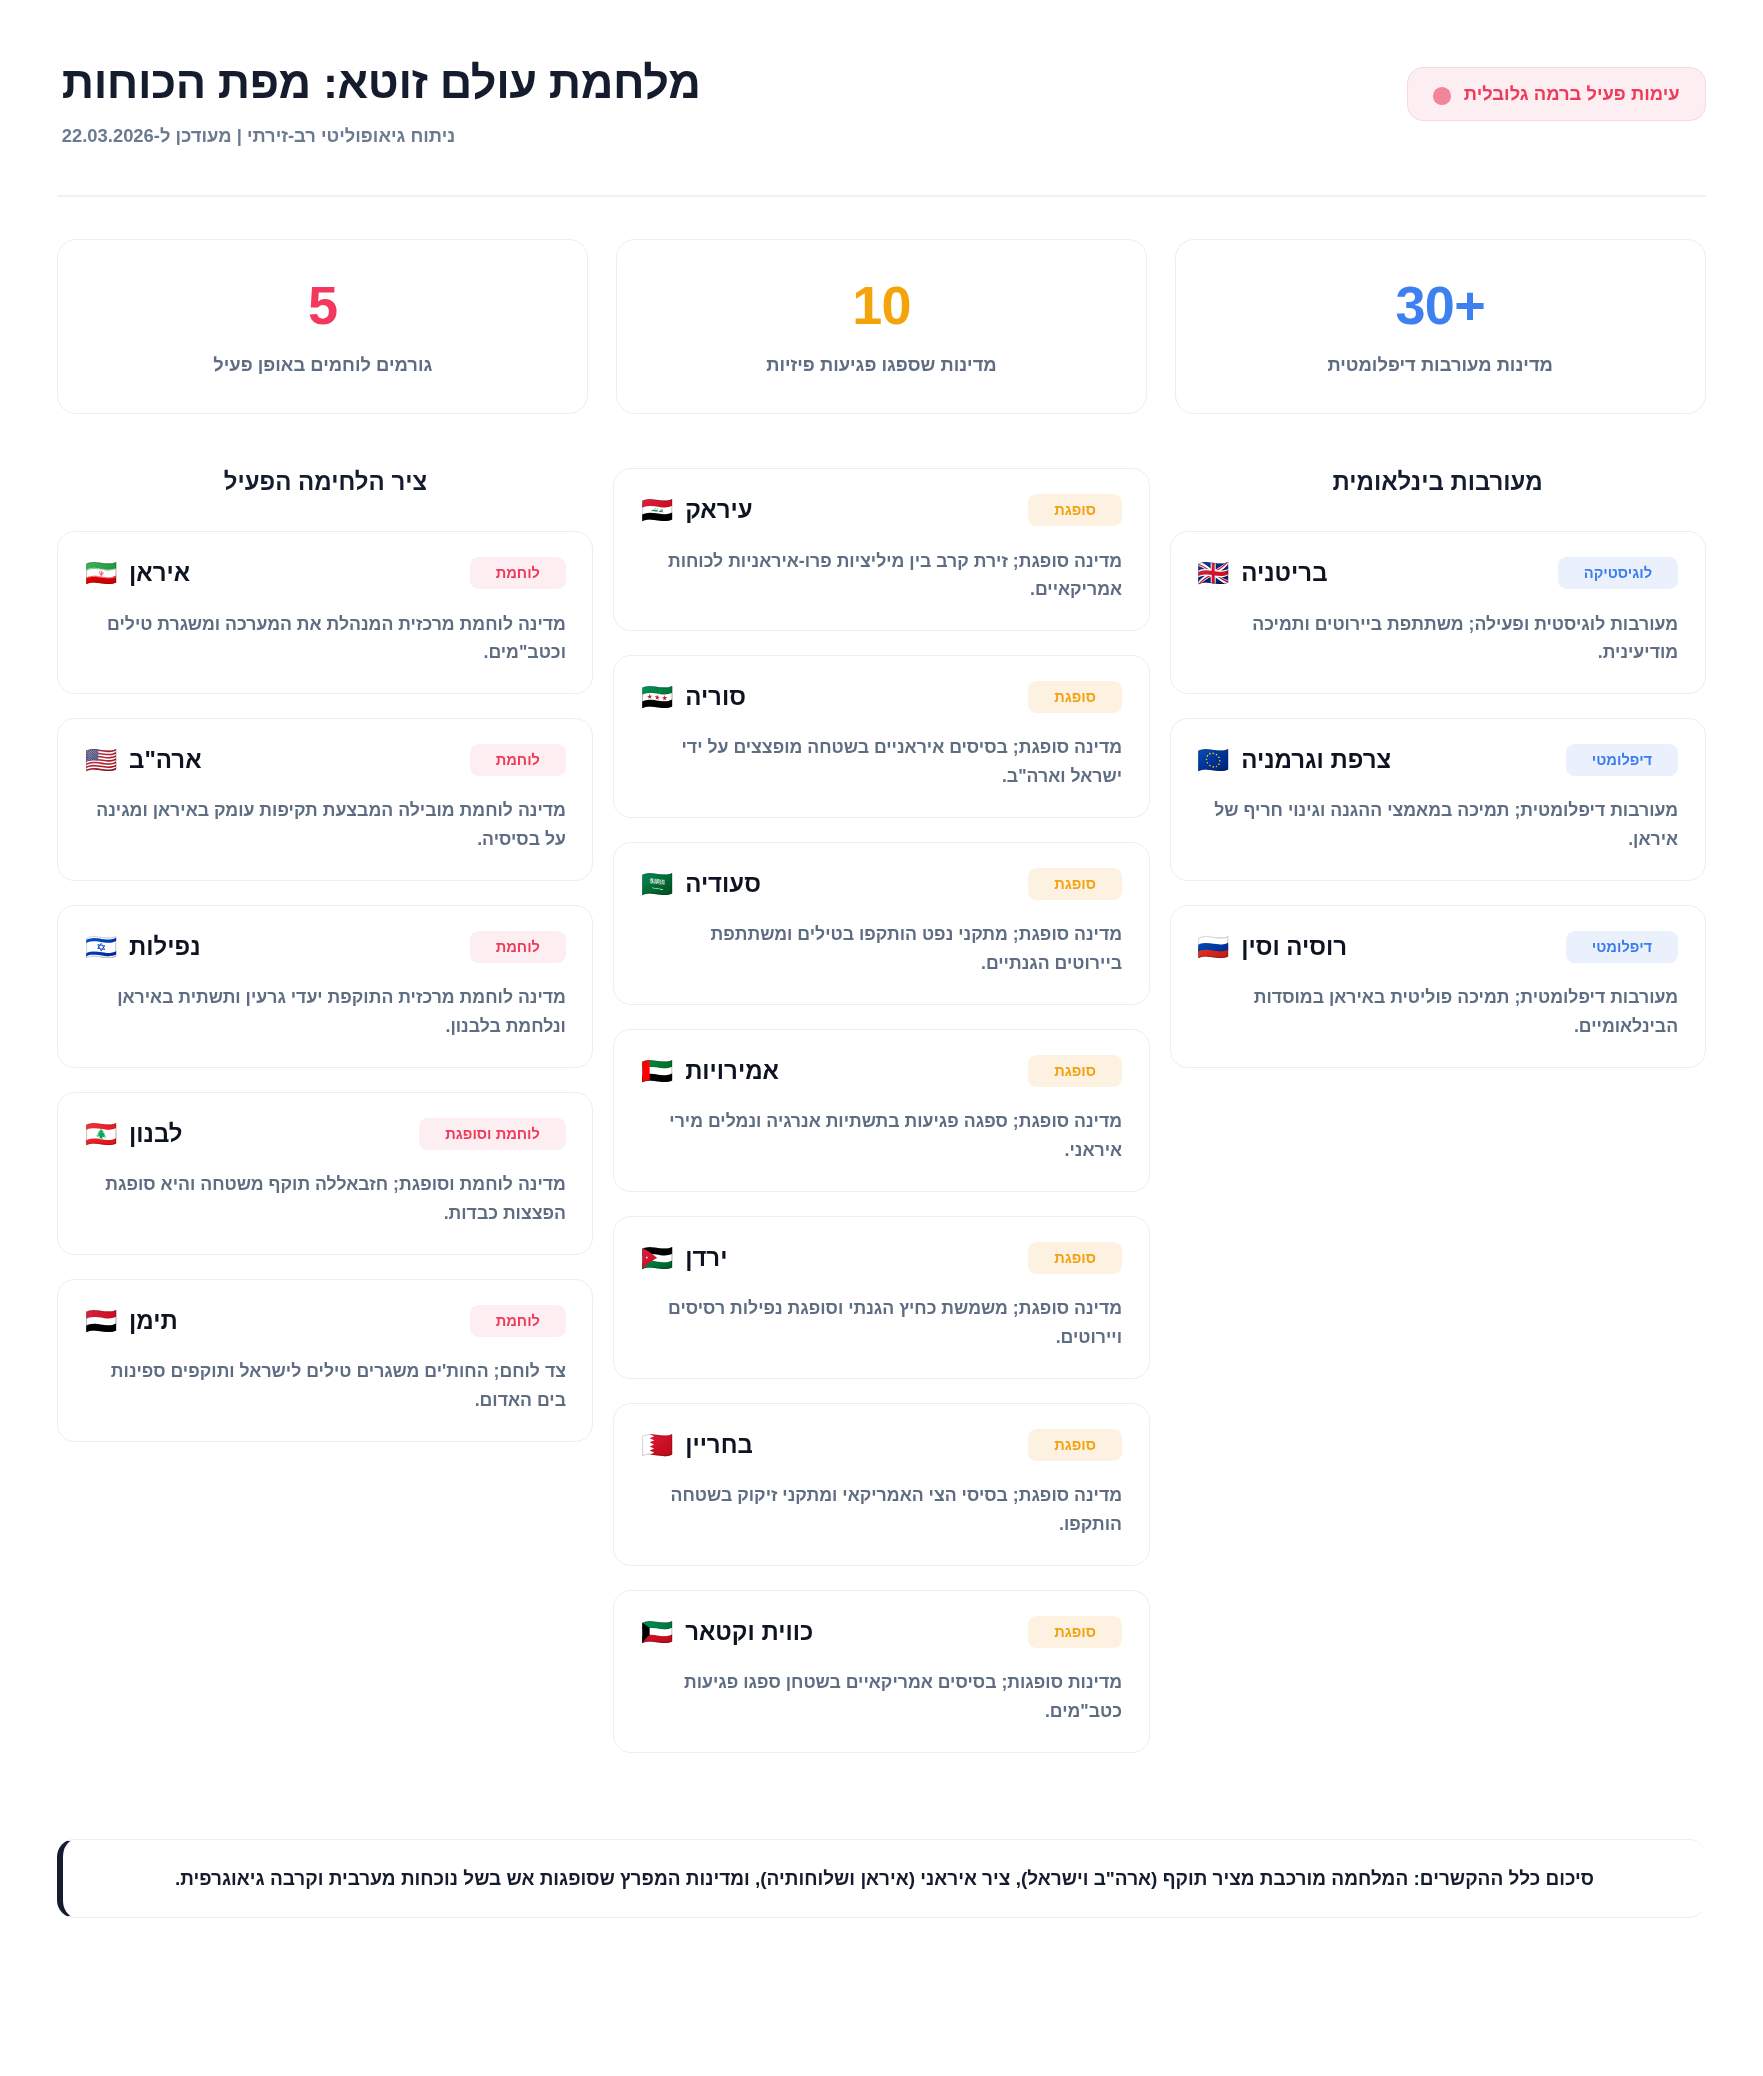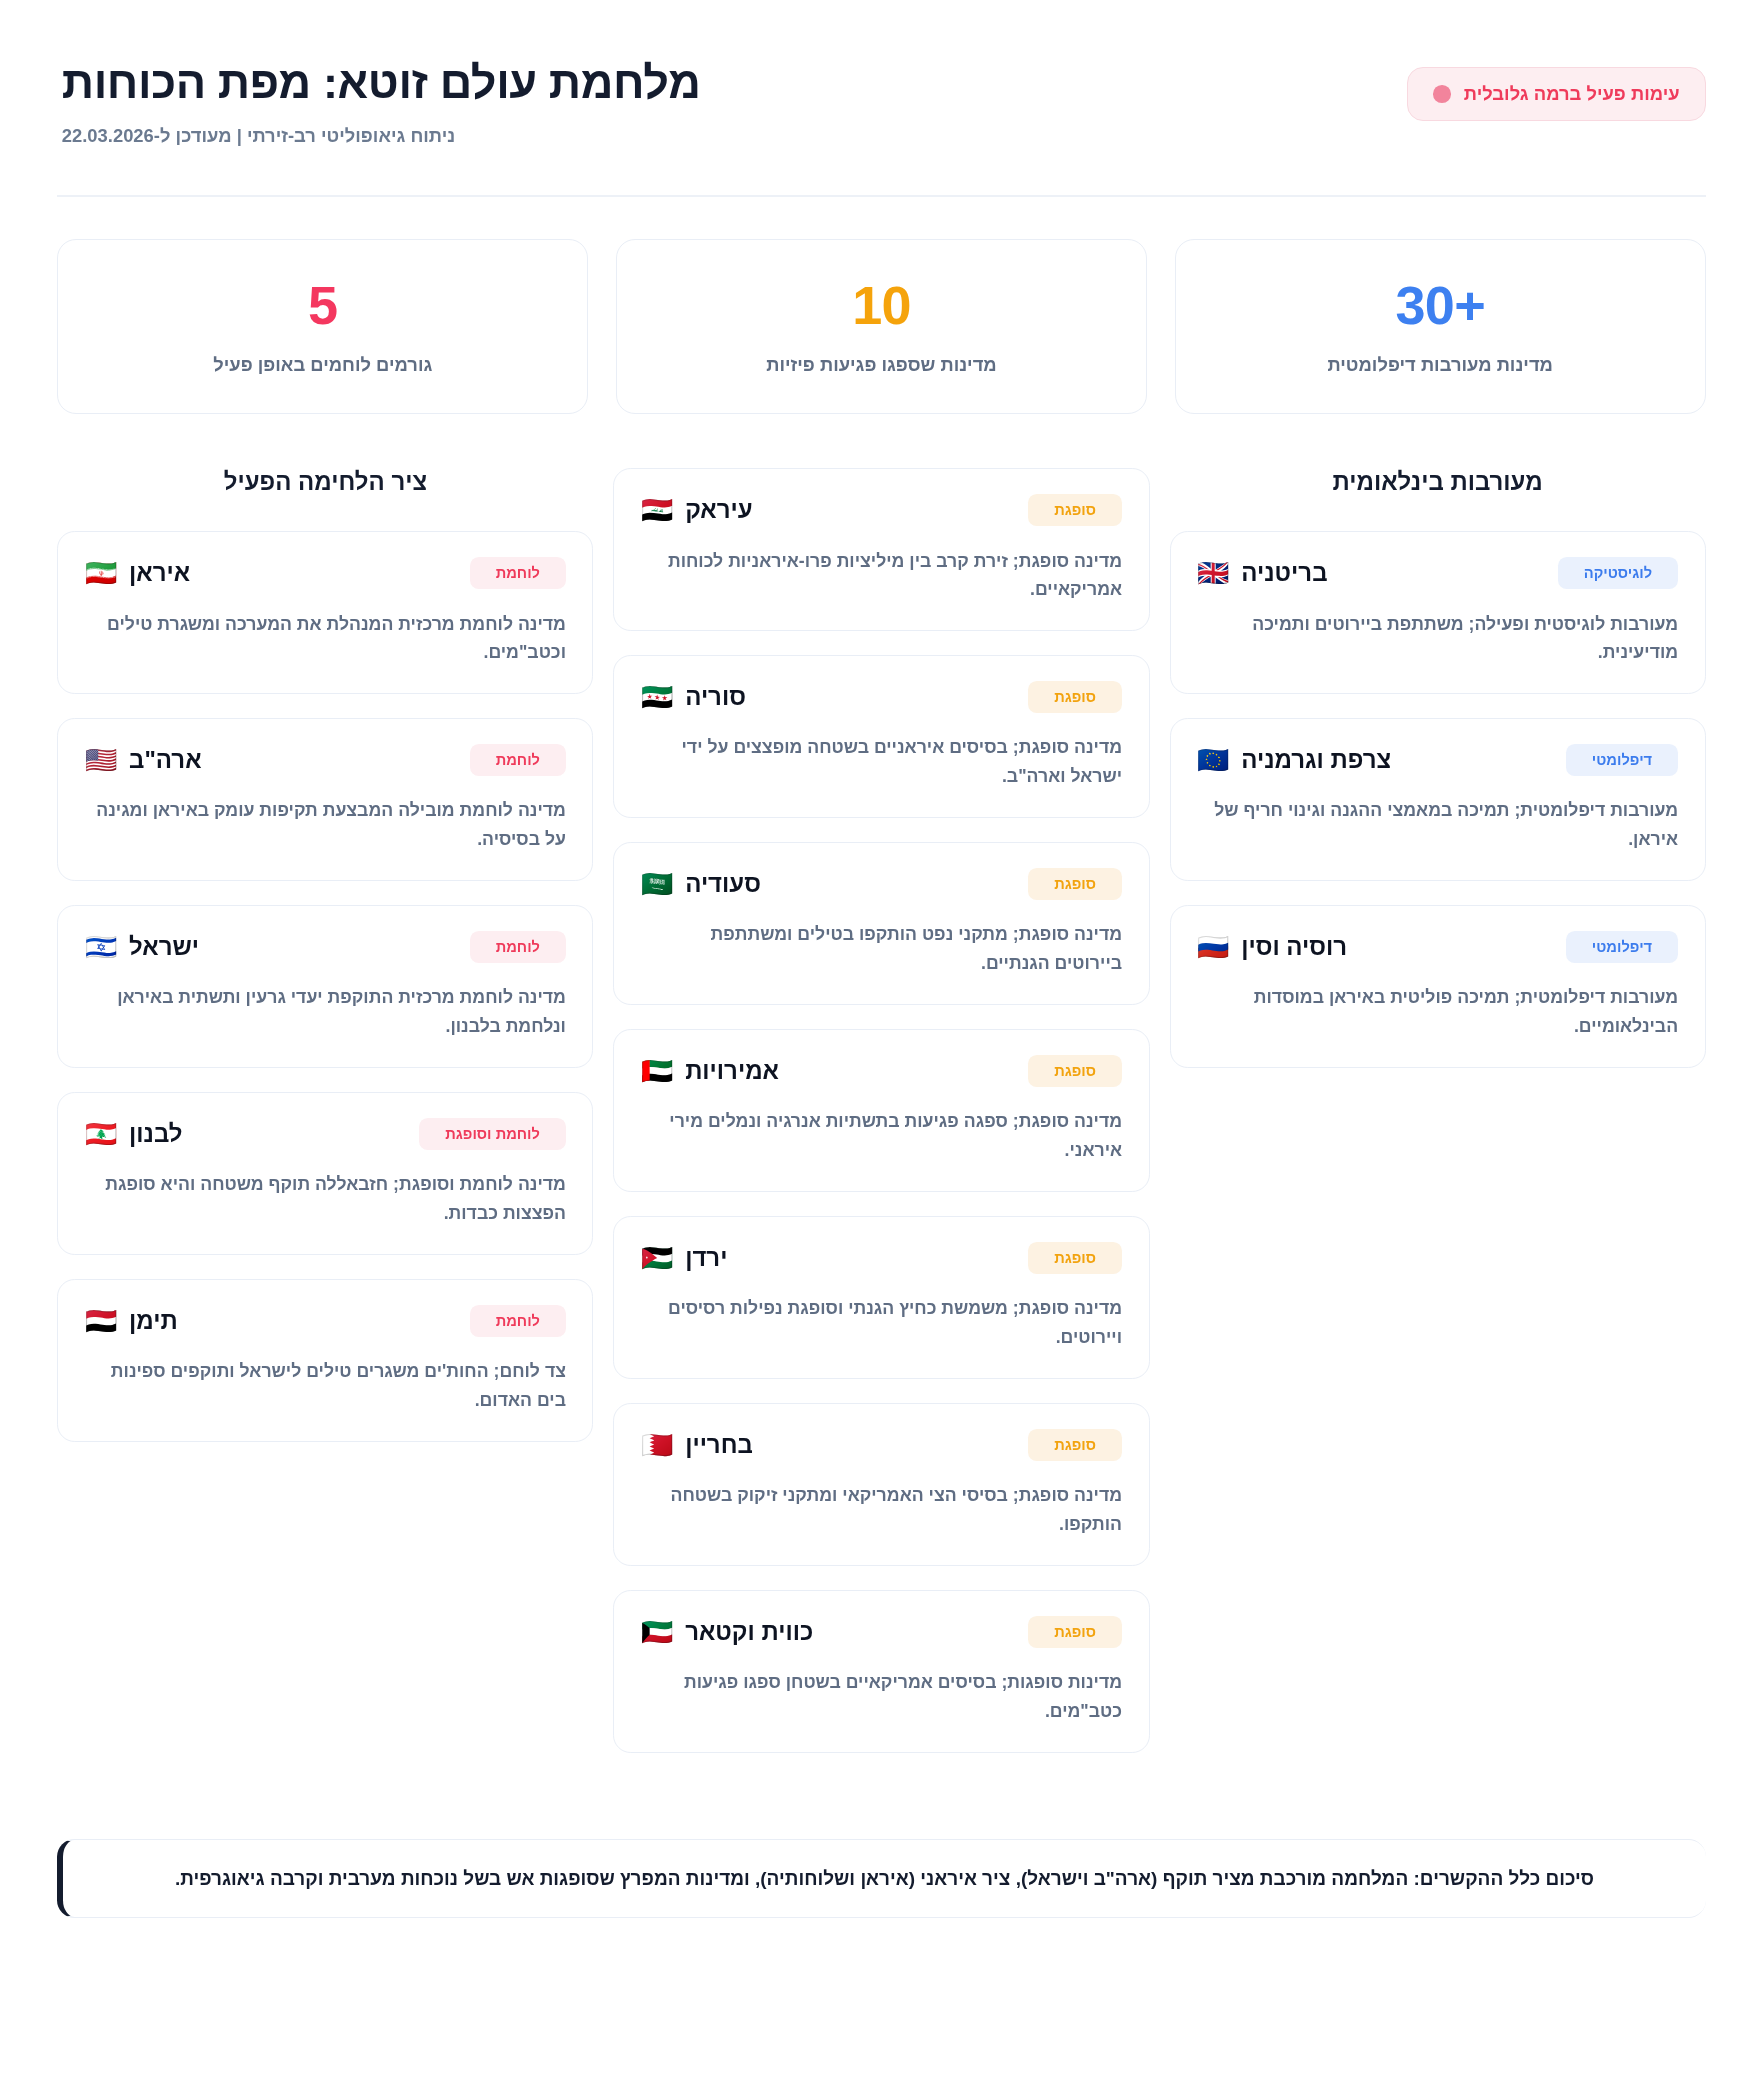--- a/index.html
+++ b/index.html
@@ -50,21 +50,21 @@
     margin-top: 16px;
     font-size: 18.4px;
     font-weight: bold;
     color: #6b7a90;
     white-space: nowrap;
   }
 
   .status-pill {
     display: inline-flex;
     flex-direction: row-reverse;
-    align-items: center;
+    align-items: flex-end;
     gap: 13.2px;
     background: #fdeef1;
     border: 1.5px solid #f8d9e0;
     border-radius: 16px;
     padding: 14.7px 25px;
     margin-top: 10.3px;
   }
 
   .status-pill .dot {
     width: 17.7px;
@@ -284,21 +284,21 @@
                 <span class="country-name">ארה"ב</span>
               </div>
               <span class="tag tag-fighting">לוחמת</span>
             </div>
             <div class="card-desc">מדינה לוחמת מובילה המבצעת תקיפות עומק באיראן ומגינה על בסיסיה.</div>
           </div>
           <div class="country-card">
             <div class="card-head">
               <div class="card-name-wrap">
                 <span class="flag">🇮🇱</span>
-                <span class="country-name">ישראל</span>
+                <span class="country-name">נפילות</span>
               </div>
               <span class="tag tag-fighting">לוחמת</span>
             </div>
             <div class="card-desc">מדינה לוחמת מרכזית התוקפת יעדי גרעין ותשתית באיראן ונלחמת בלבנון.</div>
           </div>
           <div class="country-card">
             <div class="card-head">
               <div class="card-name-wrap">
                 <span class="flag">🇱🇧</span>
                 <span class="country-name">לבנון</span>

